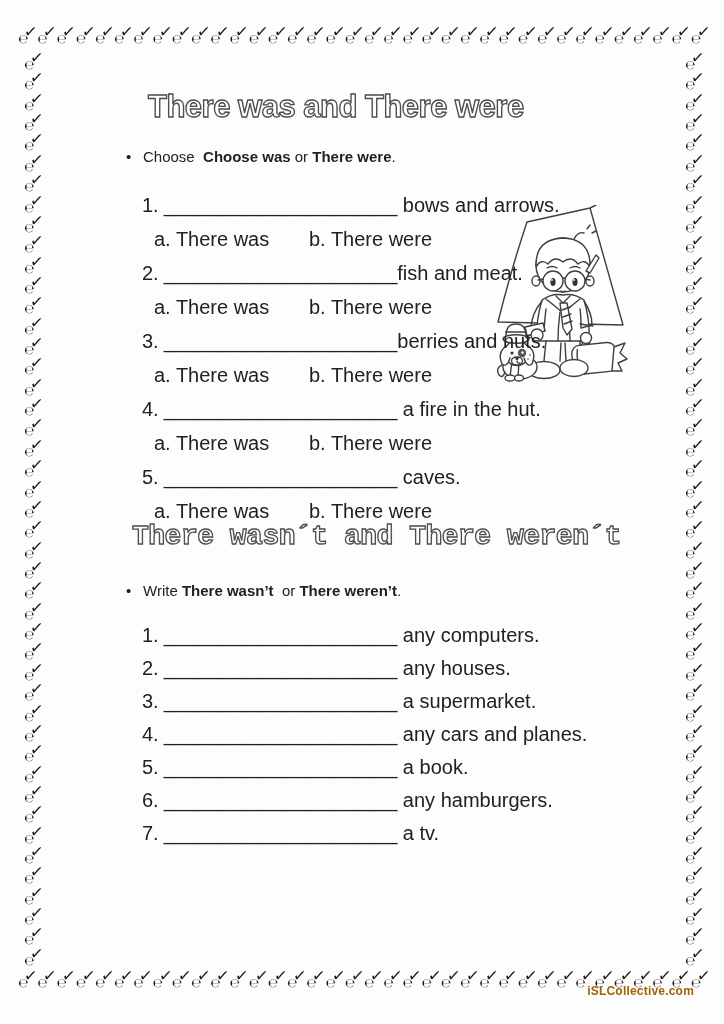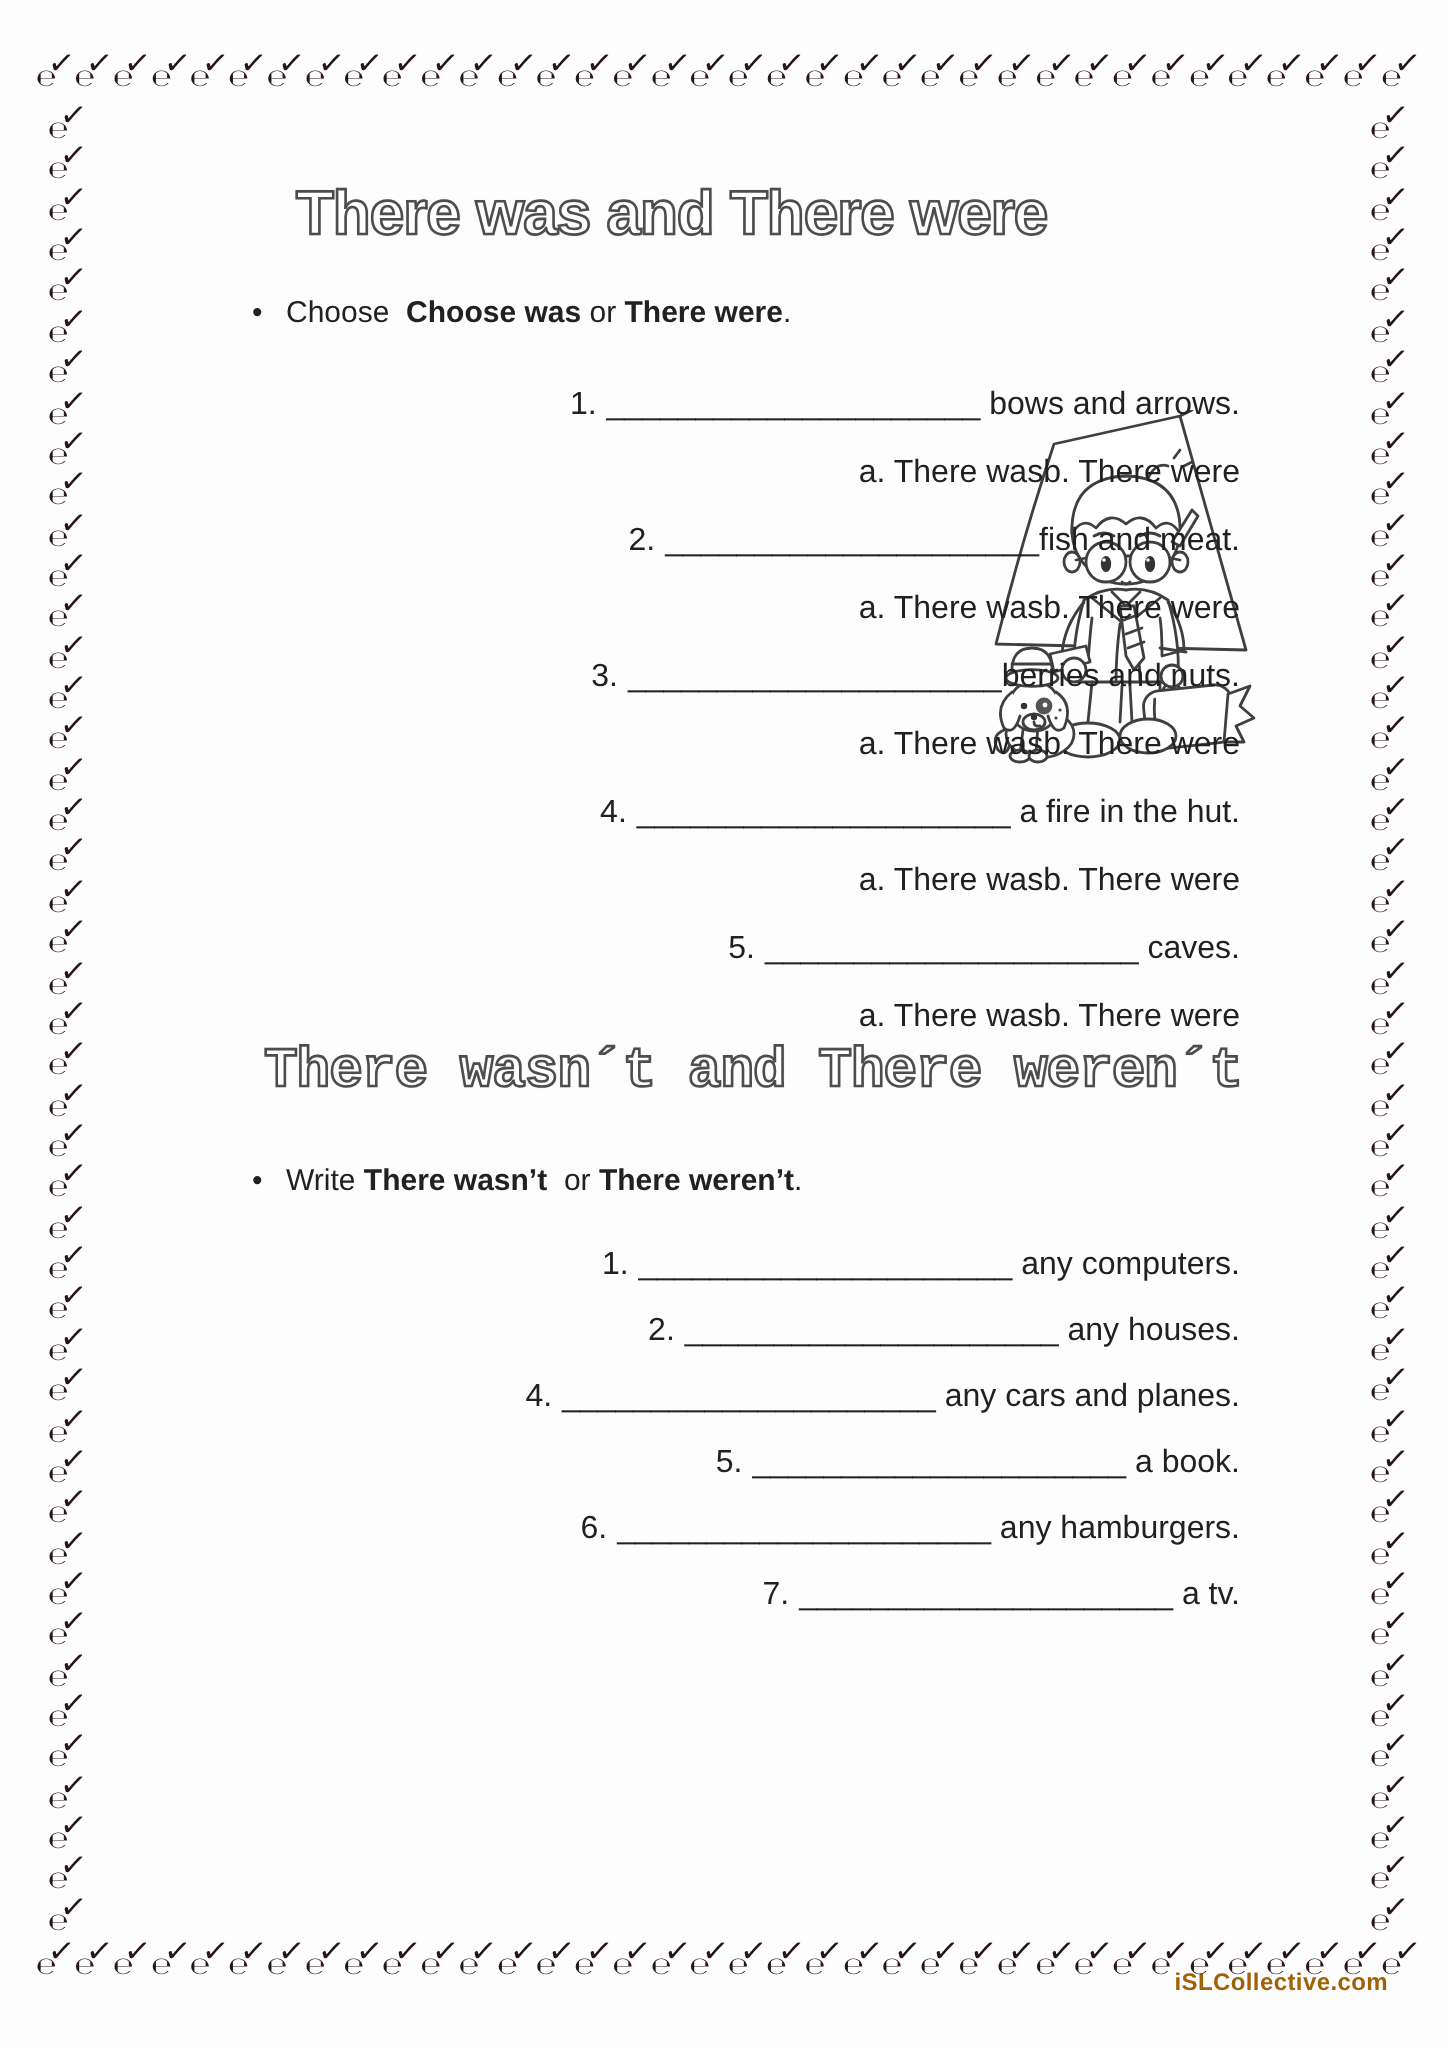--- a/index.html
+++ b/index.html
@@ -26,21 +26,21 @@
     -webkit-text-stroke:1.3px #4d4d4d;text-shadow:0 0 1px #4d4d4d;
     letter-spacing:-0.5px;
   }
   .t1{font-size:31px;margin-left:6px;height:40px;}
   .t2{font-size:28px;margin-left:-10px;margin-top:2px;height:40px;font-family:Liberation Mono, monospace;}
   .instr{font-size:15px;white-space:pre;height:20px;}
   .i1{margin-top:18px;}
   .i2{margin-top:20px;}
   .instr .bullet{display:inline-block;width:17px;margin-left:-16px;text-align:left;}
   .b{font-weight:bold;}
-  .row{font-size:16px;white-space:pre;height:20px;margin-top:14px;text-align:right;}
+  .row{font-size:20px;white-space:pre;height:20px;margin-top:14px;}
   .row.first{margin-top:26px;}
   .s2 .row{margin-top:13px;}
   .s2 .row.first{margin-top:22px;}
   .blank{margin-left:5px;letter-spacing:0;}
   .opts{margin-left:12px;}
   .opt{display:inline-block;width:155px;}
   .opt.ob{width:auto;}
   
   .illo{position:absolute;left:486px;top:205px;z-index:1;}
   
@@ -819,20 +819,21 @@
       <div class="row opts"><span class="opt">a. There was</span><span class="opt ob">b. There were</span></div>
     </div>
 
     <div class="outline-title t2">There wasn´t and There weren´t</div>
 
     <div class="instr i2"><span class="bullet">•</span><span>Write </span><span class="b">There wasn’t</span><span>  or </span><span class="b">There weren’t</span><span>.</span></div>
 
     <div class="s2">
       <div class="row first"><span>1.</span><span class="blank">_____________________</span><span> any computers.</span></div>
       <div class="row"><span>2.</span><span class="blank">_____________________</span><span> any houses.</span></div>
+      <div class="row"><span>3.</span><span class="blank">_____________________</span><span> a supermarket.</span></div>
       <div class="row"><span>4.</span><span class="blank">_____________________</span><span> any cars and planes.</span></div>
       <div class="row"><span>5.</span><span class="blank">_____________________</span><span> a book.</span></div>
       <div class="row"><span>6.</span><span class="blank">_____________________</span><span> any hamburgers.</span></div>
       <div class="row"><span>7.</span><span class="blank">_____________________</span><span> a tv.</span></div>
     </div>
 
   </div>
 
   <div class="wm">iSLCollective.com</div>
 

